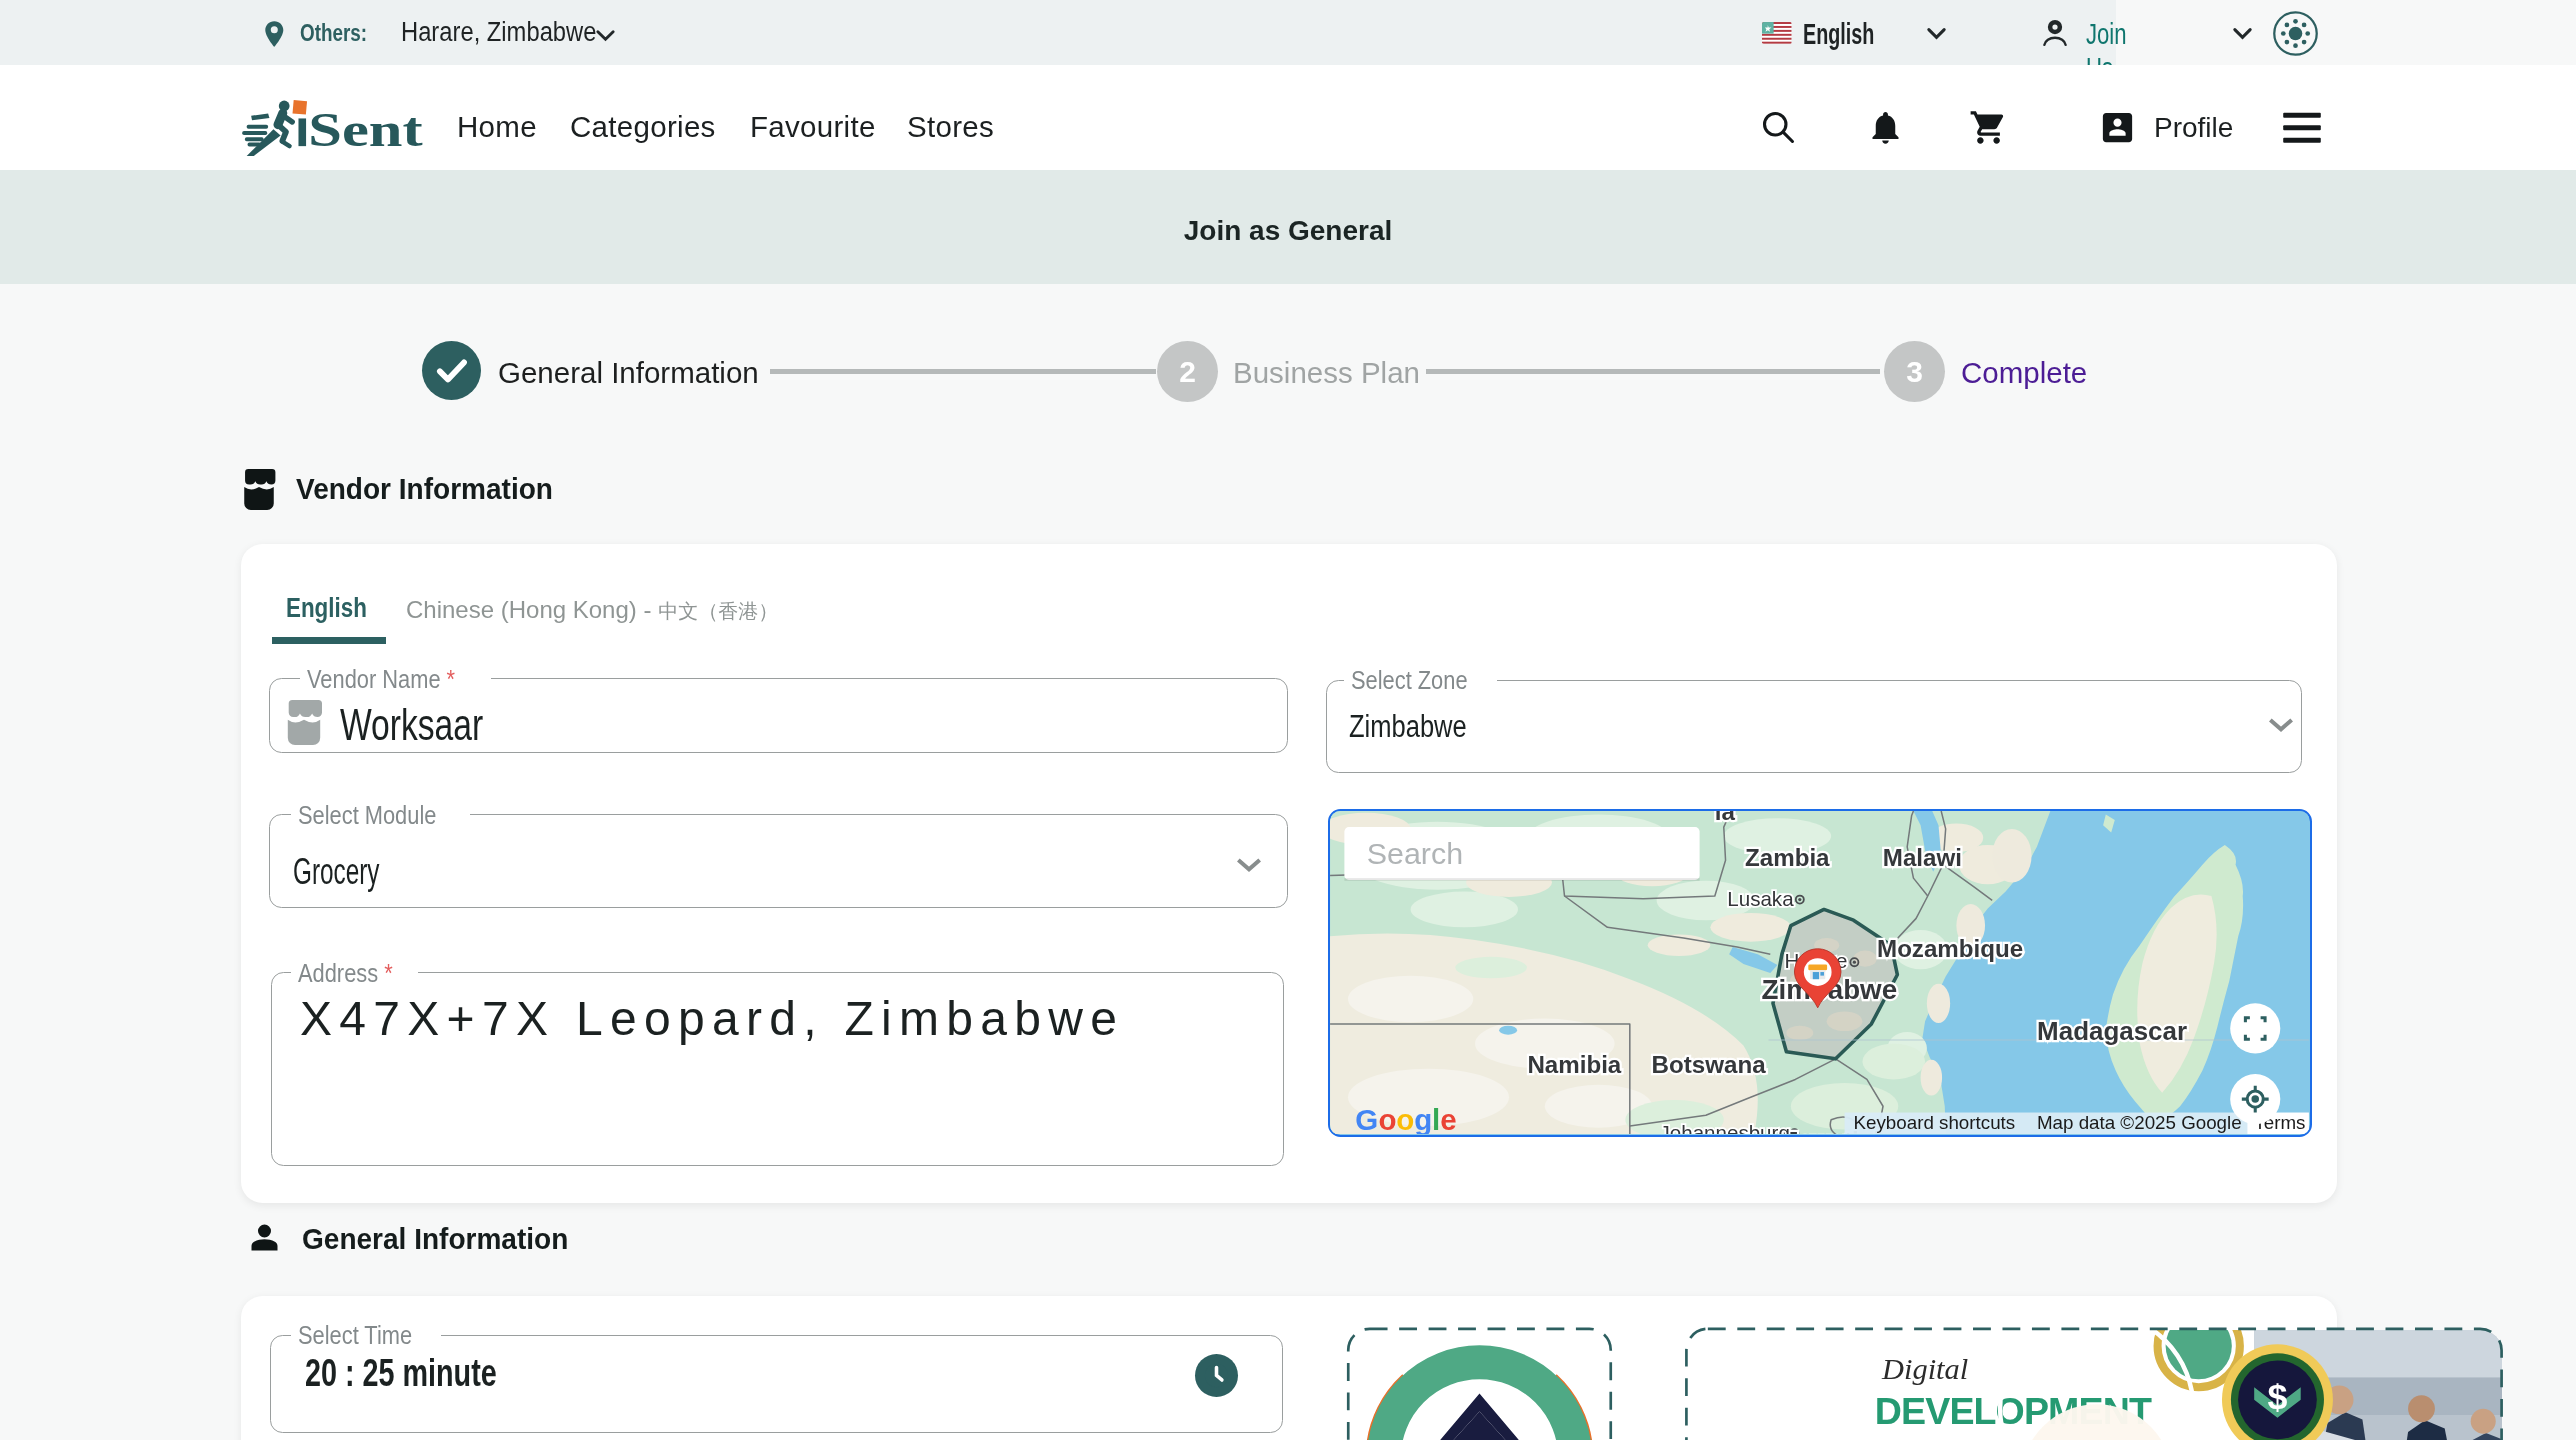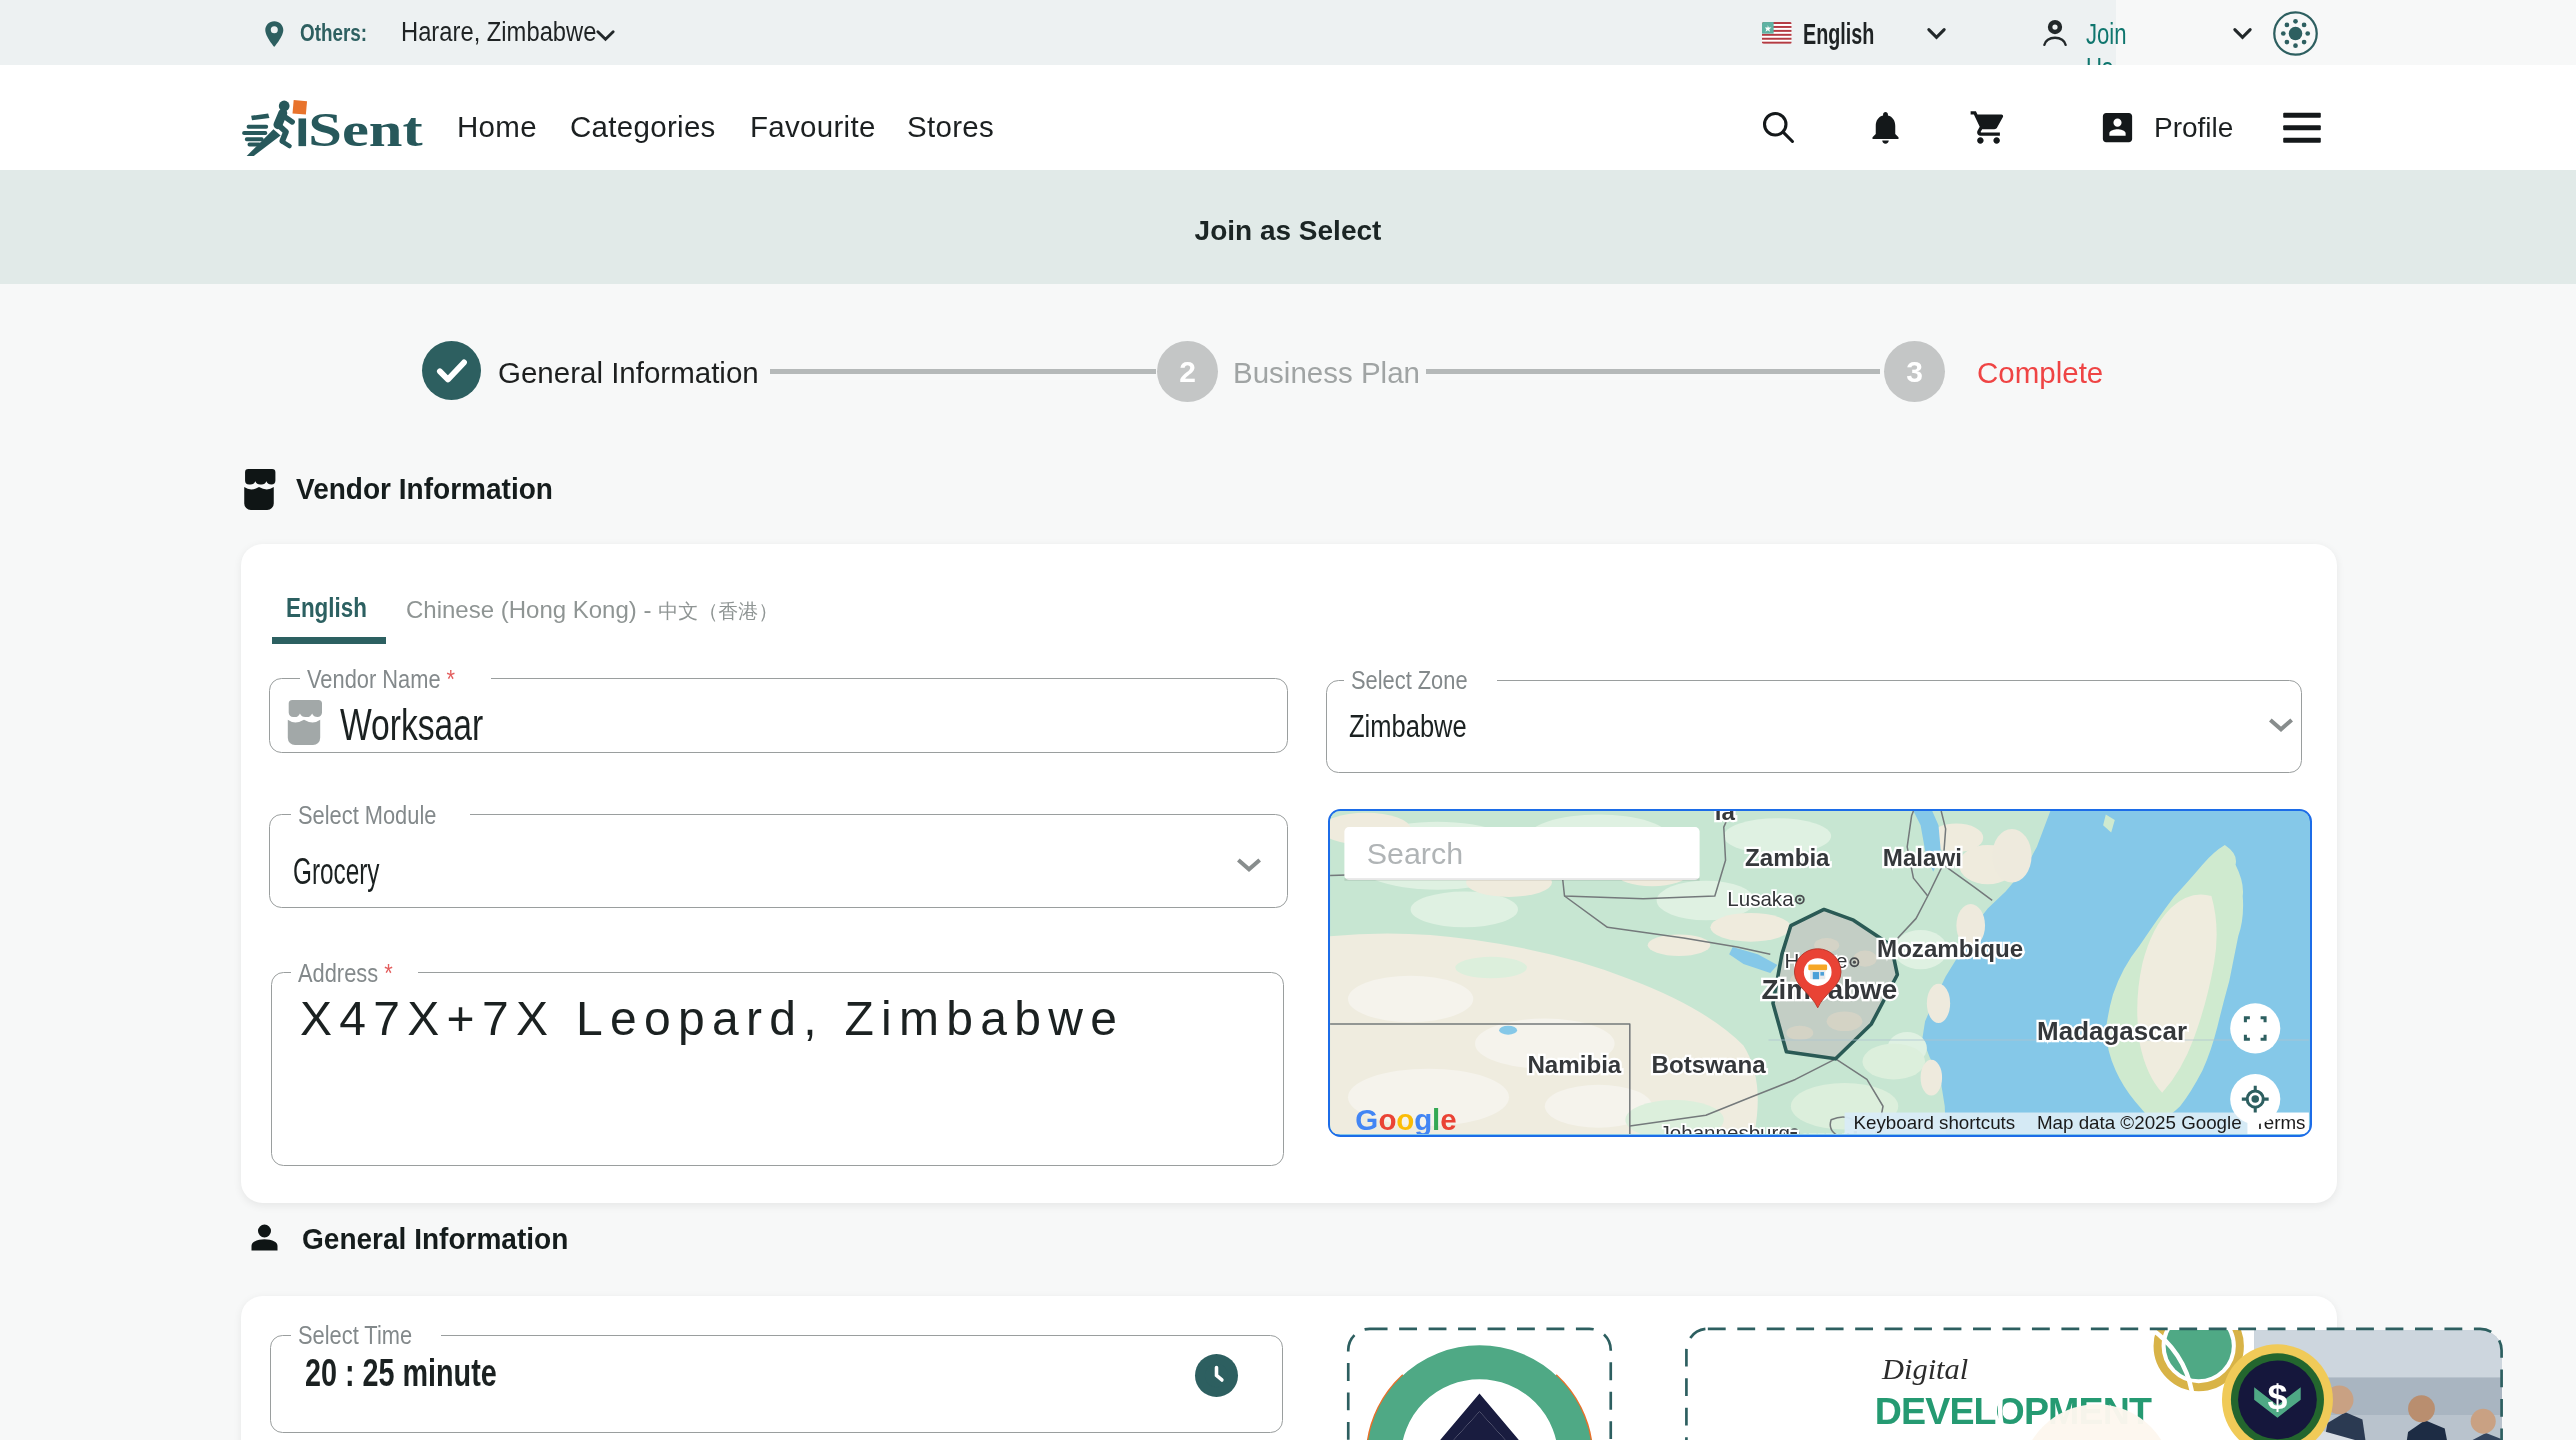--- a/index.html
+++ b/index.html
@@ -127,35 +127,35 @@
   <svg class="abs" style="left:2283px; top:46px" width="38" height="34" viewBox="0 0 42 38">
       <g fill="#14181a">
         <rect x="0" y="2" width="42" height="5.5" rx="1"></rect>
         <rect x="0" y="16" width="42" height="5.5" rx="1"></rect>
         <rect x="0" y="30" width="42" height="5.5" rx="1"></rect>
       </g>
     </svg>
 </div>
 
 <div class="banner">
-    <div class="t">Join as Select</div>
+    <div class="t">Join as General</div>
   </div>
 
 <div class="stepc" style="left:422px; top:341px; width:59px; height:59px; background:#2d5f60;">
   <svg width="59" height="59" viewBox="0 0 66 66">
       <path d="M20 34l9 9 18-19" fill="none" stroke="#fff" stroke-width="6.5" stroke-linecap="round" stroke-linejoin="round"></path>
     </svg>
 </div>
 <span class="steptxt" style="left:498px; color:#1d1f1f;">General Information</span>
 <div class="stepline" style="left:770px; width:386px;"></div>
 <div class="stepc" style="left:1157px; top:341px; width:61px; height:61px; background:#c4c6c6; color:#fff; font-size:30px; font-weight:bold; text-align:center; line-height:61px;">2</div>
 <span class="steptxt" style="left:1233px; color:#a0a4a4;">Business Plan</span>
 <div class="stepline" style="left:1426px; width:454px;"></div>
 <div class="stepc" style="left:1884px; top:341px; width:61px; height:61px; background:#c4c6c6; color:#fff; font-size:30px; font-weight:bold; text-align:center; line-height:61px;">3</div>
-<span class="steptxt" style="left:1961px; color:#ef4444;margin-left:16px;">Complete</span>
+<span class="steptxt" style="left:1961px; color:#4c1d95;">Complete</span>
 
 <svg class="abs" style="left:242px; top:469px" width="34" height="41" viewBox="0 0 40 50" fill="#0f1515">
   <path d="M4 0 h32 a4 4 0 0 1 4 4 v10 a5 5 0 0 1 -5 5 a6.5 6.5 0 0 1 -6 -4 a6.5 6.5 0 0 1 -6.5 4 h-1 a6.5 6.5 0 0 1 -6 -4 a6.5 6.5 0 0 1 -6.5 4 h-1 a5 5 0 0 1 -5 -5 v-10 a4 4 0 0 1 4 -4 z"></path>
   <path d="M2 22 q8 6 18 0 q10 6 18 0 v20 a8 8 0 0 1 -8 8 h-20 a8 8 0 0 1 -8 -8 z"></path>
 </svg>
 <span class="sechead" style="left:296px; top:472px;"><span class="cx" style="transform:scaleX(0.95)">Vendor Information</span></span>
 
 <div class="card" style="left:241px; top:544px; width:2096px; height:659px;"></div>
 
 <span class="abs" style="left:286px; top:592px; font-size:28px; font-weight:bold; color:#2c6061;"><span class="cx" style="transform:scaleX(0.8)">English</span></span>

